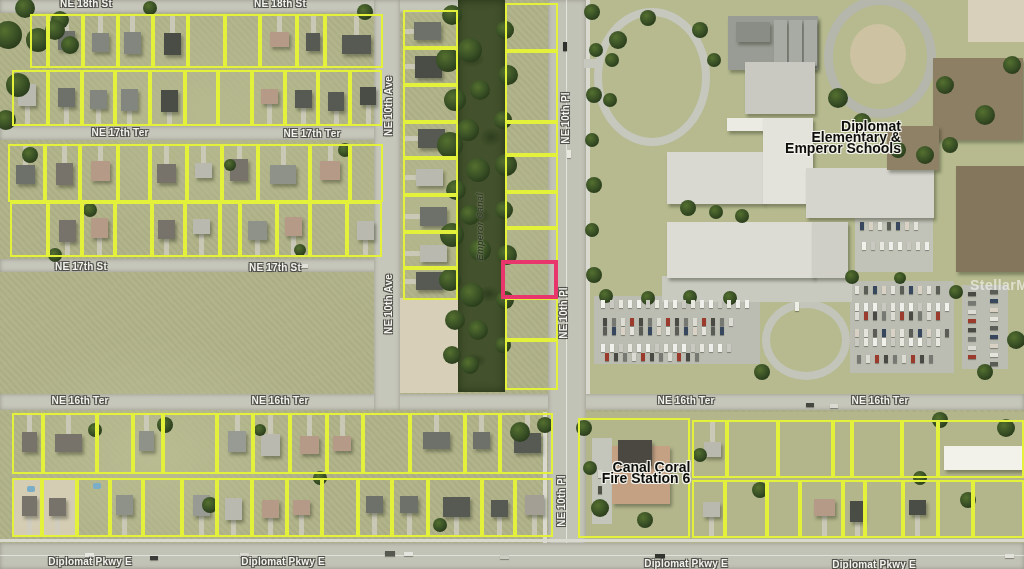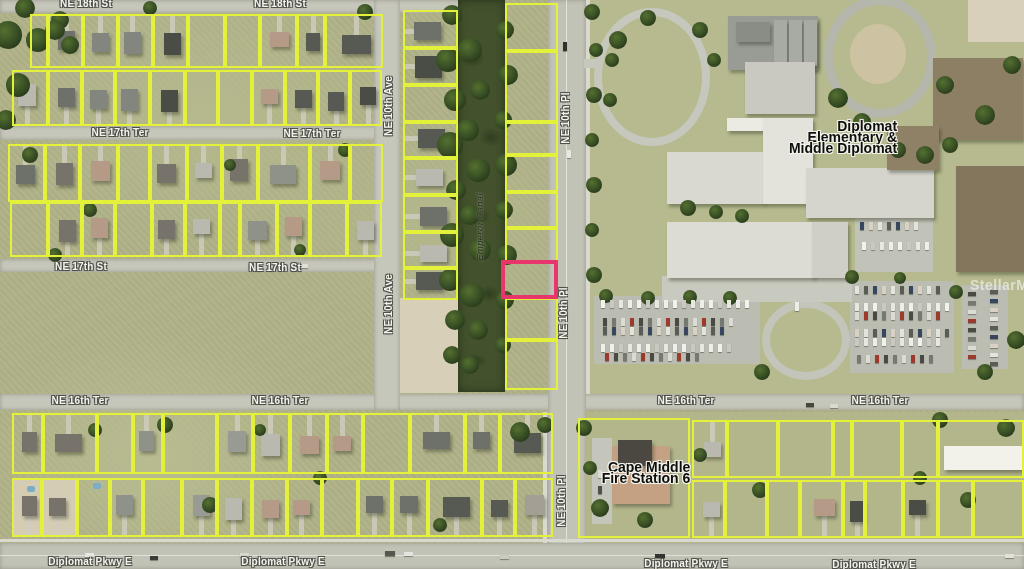--- a/index.html
+++ b/index.html
@@ -36,24 +36,24 @@
   .car{box-shadow:0 1px 1px rgba(30,30,20,.4);}
 </style>
 </head>
 <body>
 
 <div id="map">
 
   <div class="abs poi" id="school-label" style="left: 843px; top: 137px; z-index: 7;">
     <div>Diplomat</div>
     <div>Elementary &amp;</div>
-    <div>Middle Diplomat</div>
+    <div>Emperor Schools</div>
   </div>
   <div class="abs poi" id="fire-label" style="left: 646px; top: 473px; z-index: 7;">
-    <div>Cape Middle</div>
+    <div>Canal Coral</div>
     <div>Fire Station 6</div>
   </div>
   <div class="abs canal-label" id="canal-label" style="left: 479px; top: 227px; z-index: 7;">Emperor Canal</div>
   <div class="abs watermark" id="watermark" style="left: 970px; top: 277px; z-index: 8;">StellarMLS</div>
 <div class="abs " style="left: 585px; top: 0px; width: 439px; height: 394px; background: rgb(182, 186, 142); z-index: 0;"></div>
     <div class="abs " style="left: 400px; top: 298px; width: 58px; height: 95px; background: rgb(215, 207, 184); z-index: 0;"></div>
     <div class="abs " style="left: 968px; top: 0px; width: 56px; height: 42px; background: rgb(216, 208, 186); z-index: 0;"></div>
     <div class="abs " style="left: 12px; top: 480px; width: 65px; height: 57px; background: rgb(213, 204, 180); z-index: 0;"></div>
     <div class="abs " style="left: 586px; top: 412px; width: 438px; height: 131px; background: rgb(179, 182, 139); z-index: 0;"></div>
     <div class="abs road" style="left: 0px; top: 0px; width: 462px; height: 13px; z-index: 1;"></div>

